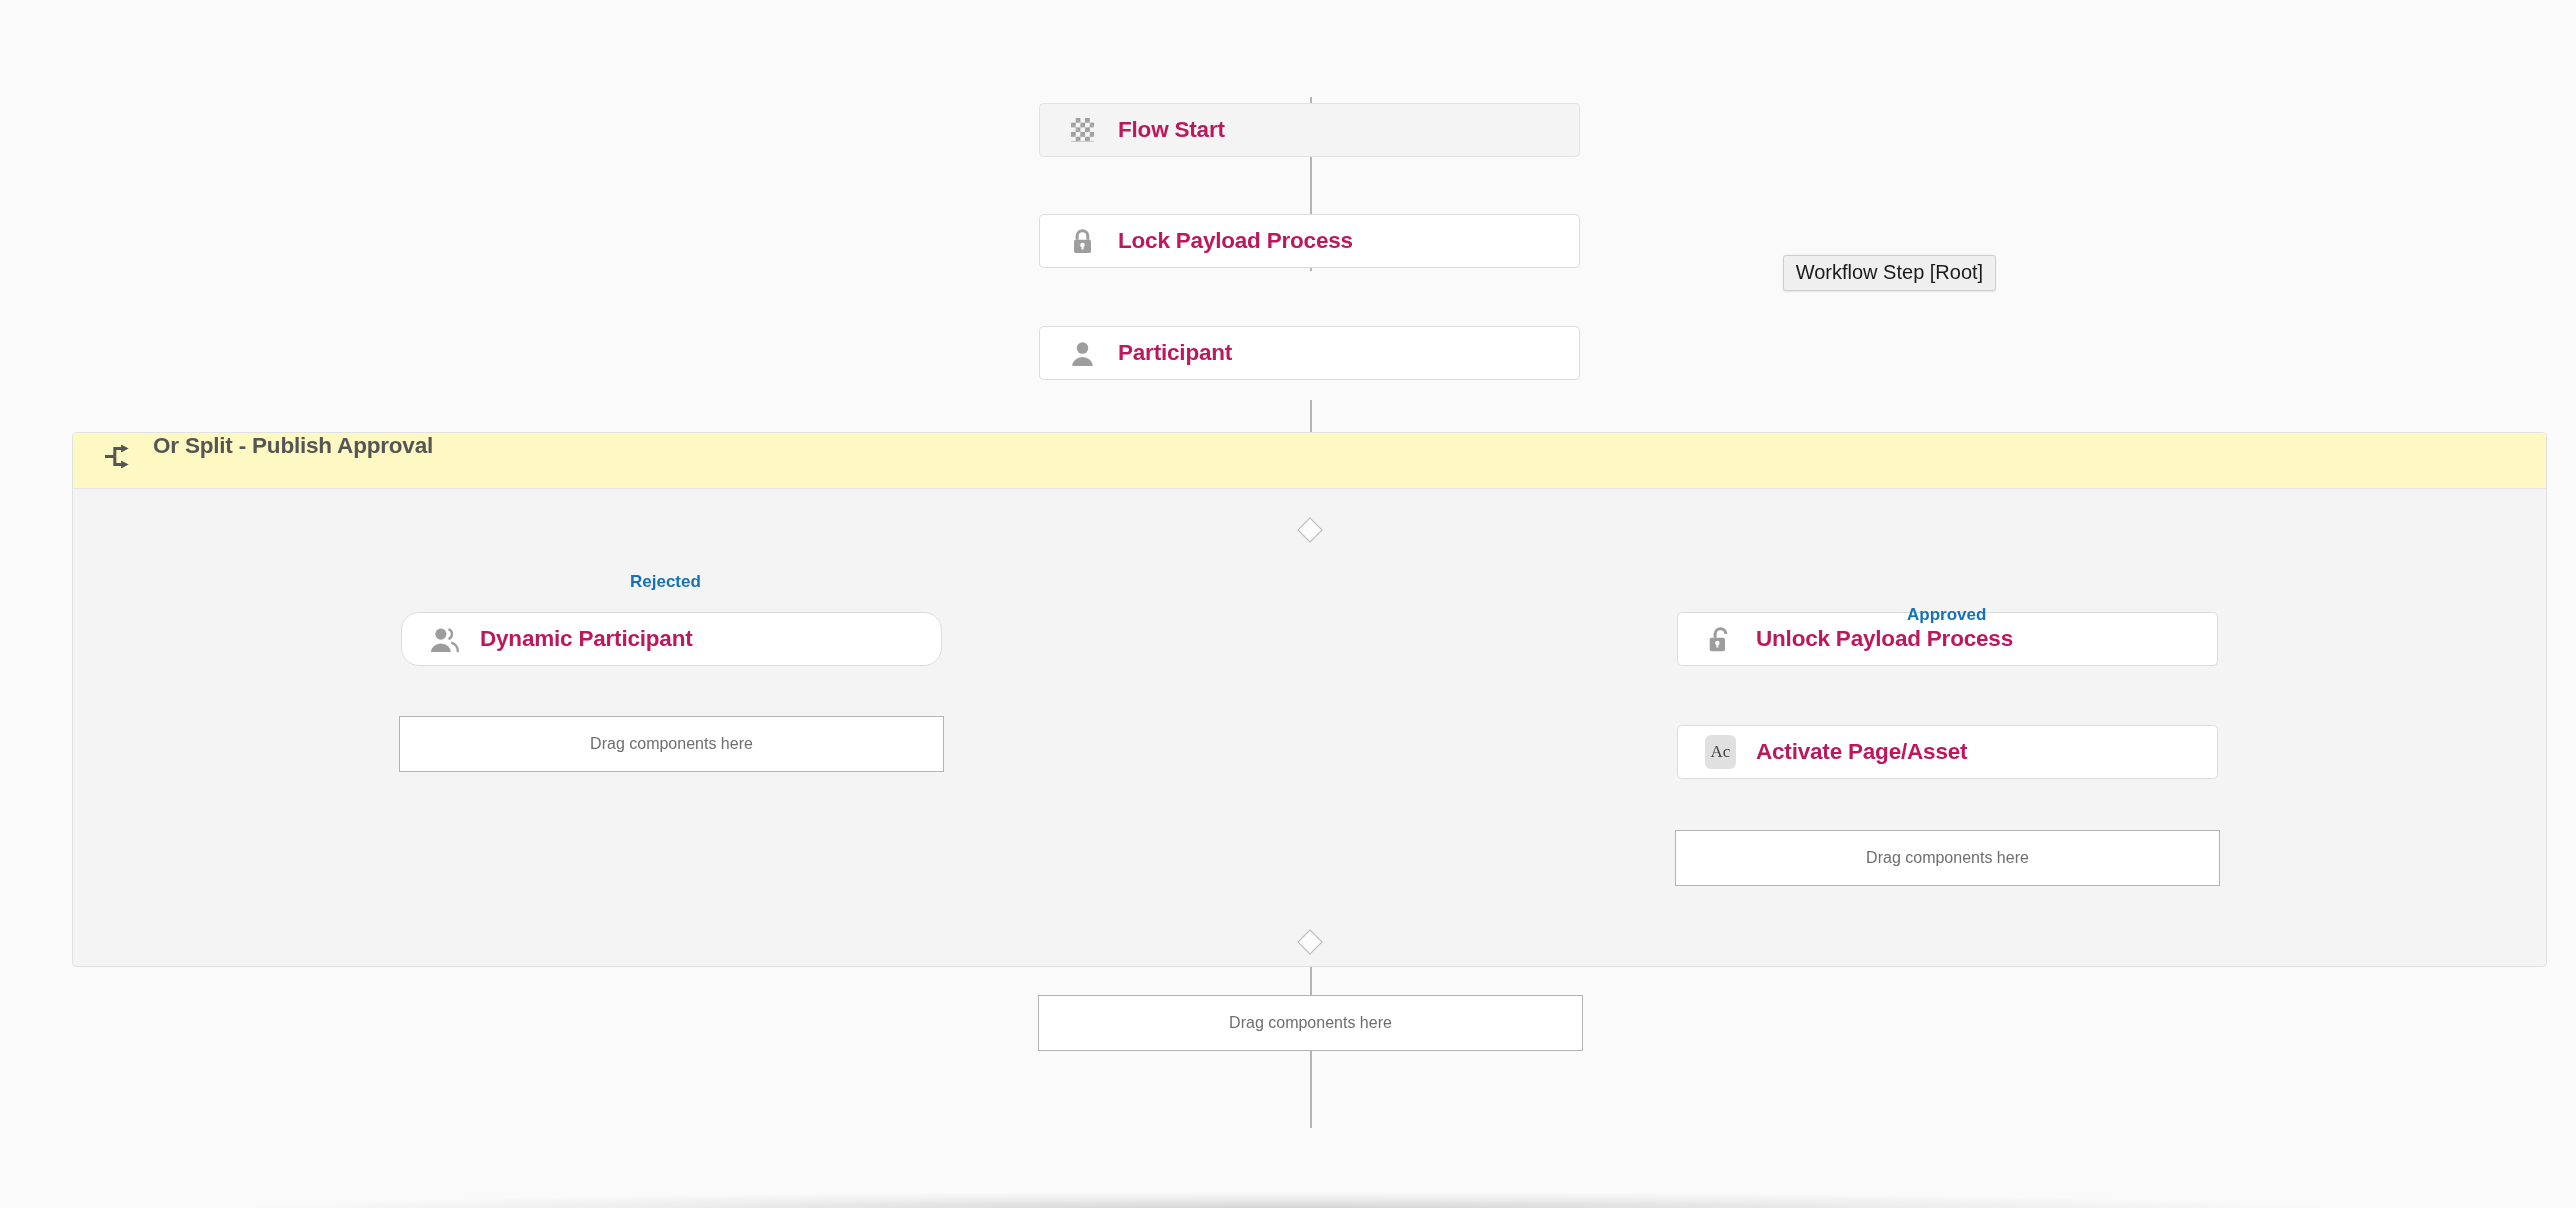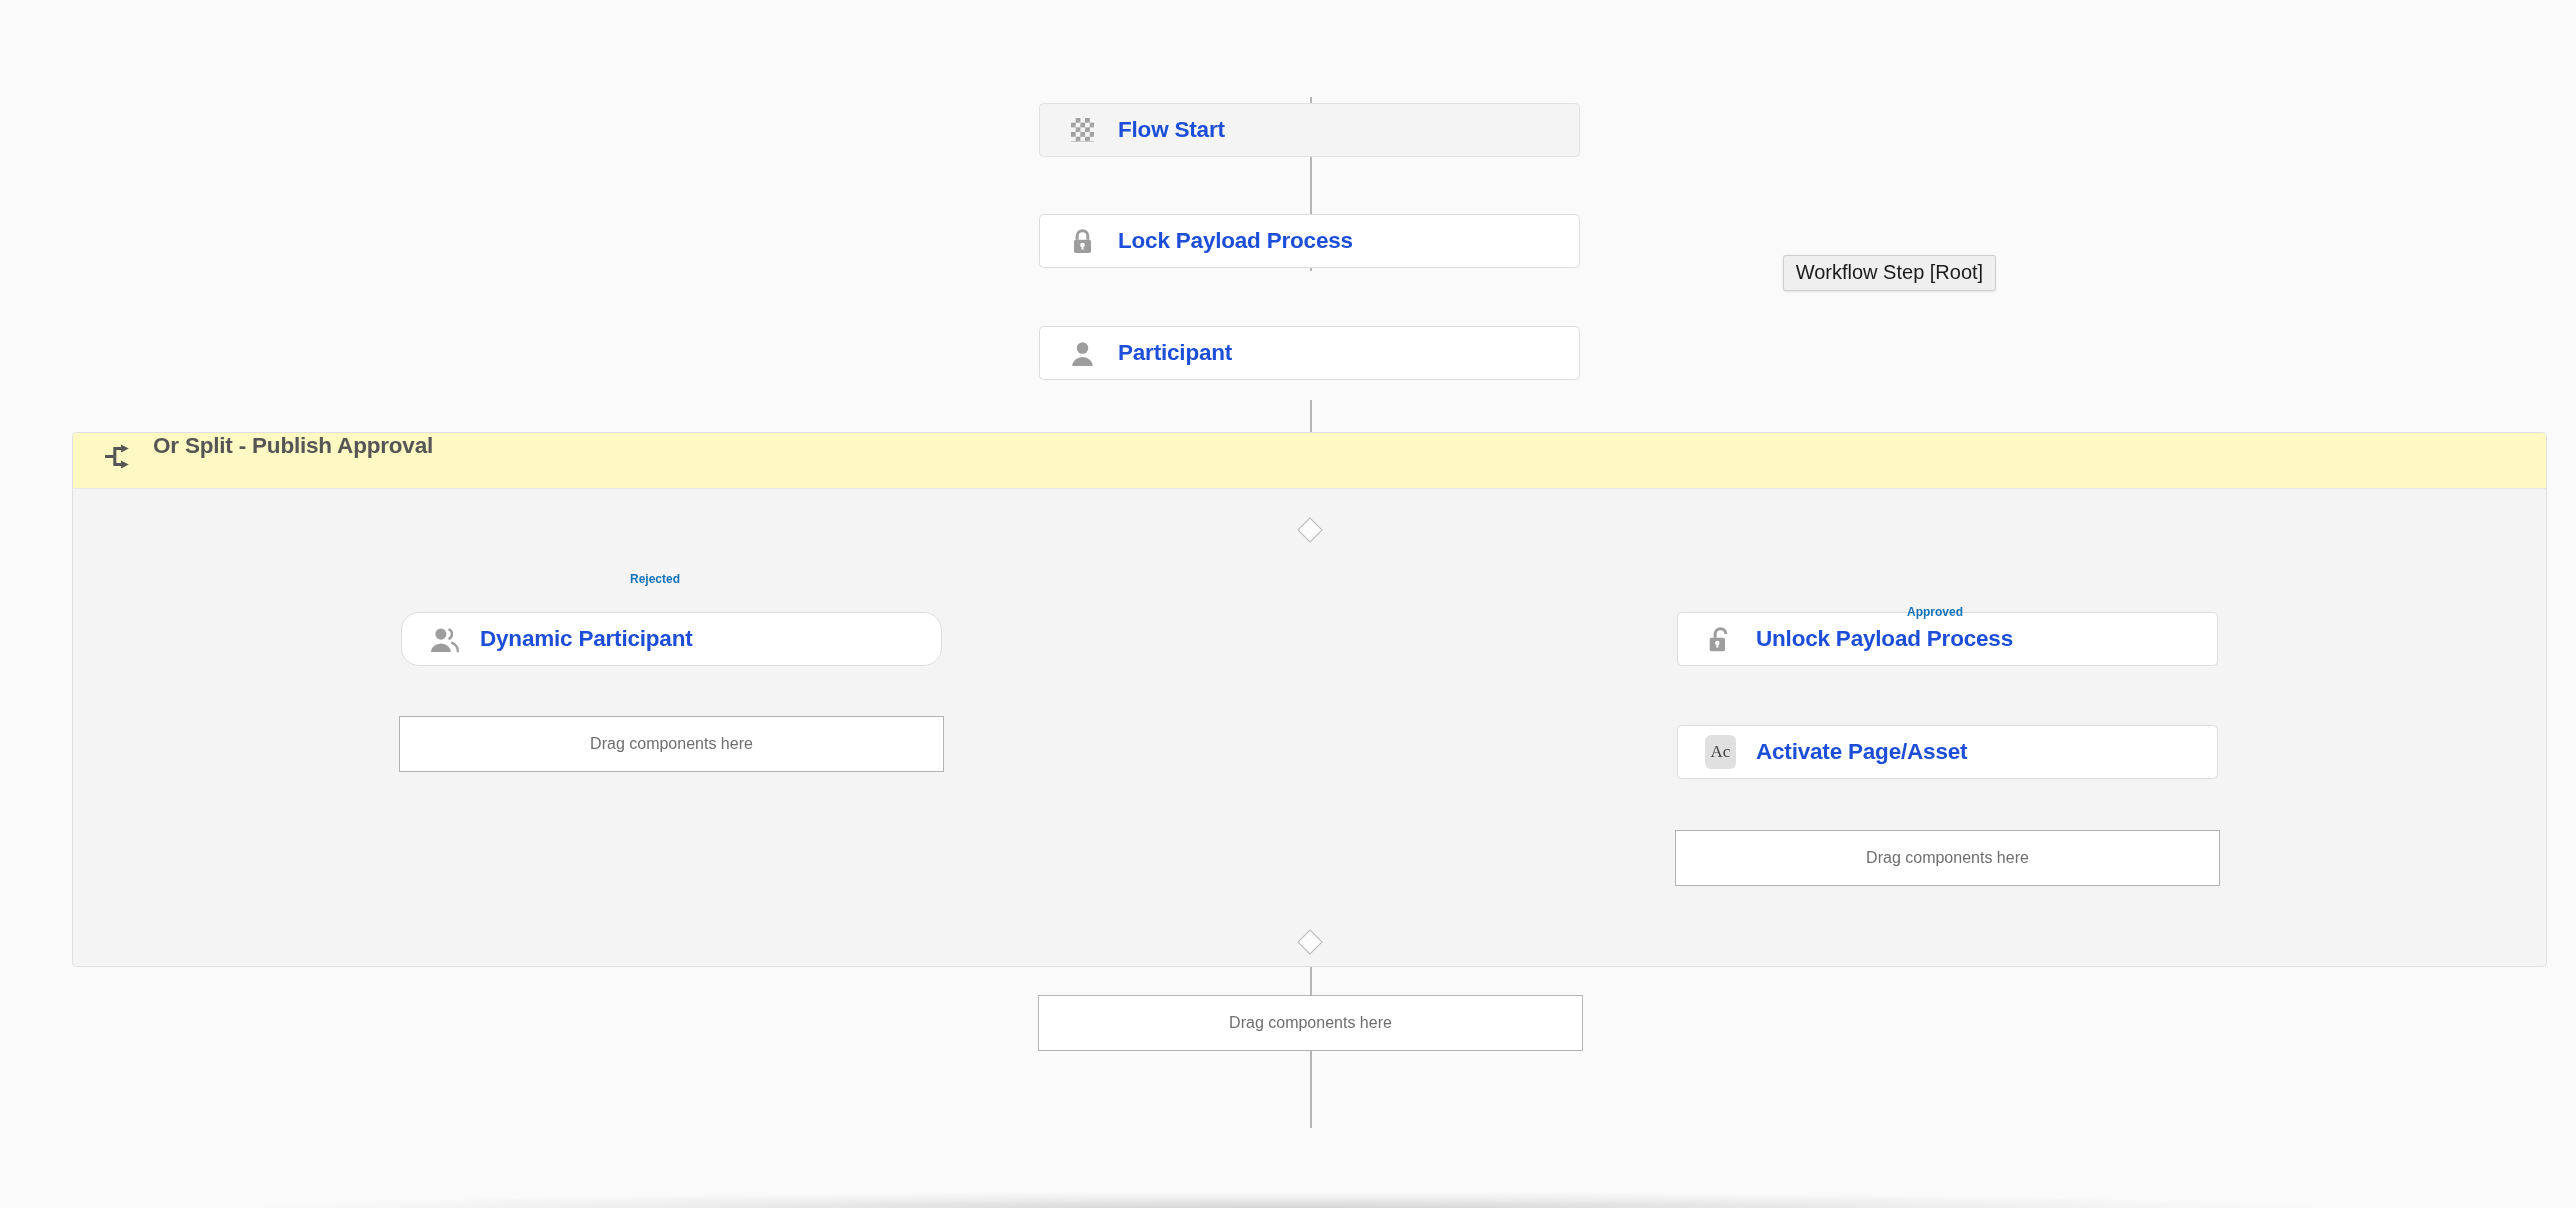--- a/index.html
+++ b/index.html
@@ -61,21 +61,21 @@
     padding-left: 27px;
     z-index: 4;
   }
   .node.terminus {
     background: #f4f4f4;
     border-color: #e2e2e2;
   }
   .node-label {
     font-size: 22.5px;
     font-weight: bold;
-    color: #1d4ed8;
+    color: #be185d;
     letter-spacing: -0.2px;
   }
   .node-icon {
     width: 31px; height: 47px;
     margin-right: 20px;
     flex: 0 0 31px;
     display: flex;
     align-items: center;
     justify-content: center;
   }
@@ -133,21 +133,21 @@
     height: 56px;
     background: #fef9c3;
     border-bottom: 0.9px solid #e6e6e6;
     border-radius: 3.6px 3.6px 0 0;
     padding-left: 29px;
   }
   #orsplit-header .node-label { color: #555555; font-size: 22.5px; }
 
   .branch-label {
     position: absolute;
-    font-size: 12px;
+    font-size: 17px;
     font-weight: bold;
     color: #1473b8;
     z-index: 5;
     white-space: nowrap;
     text-align: right;
   }
 
   
   #tooltip {
     position: absolute;

